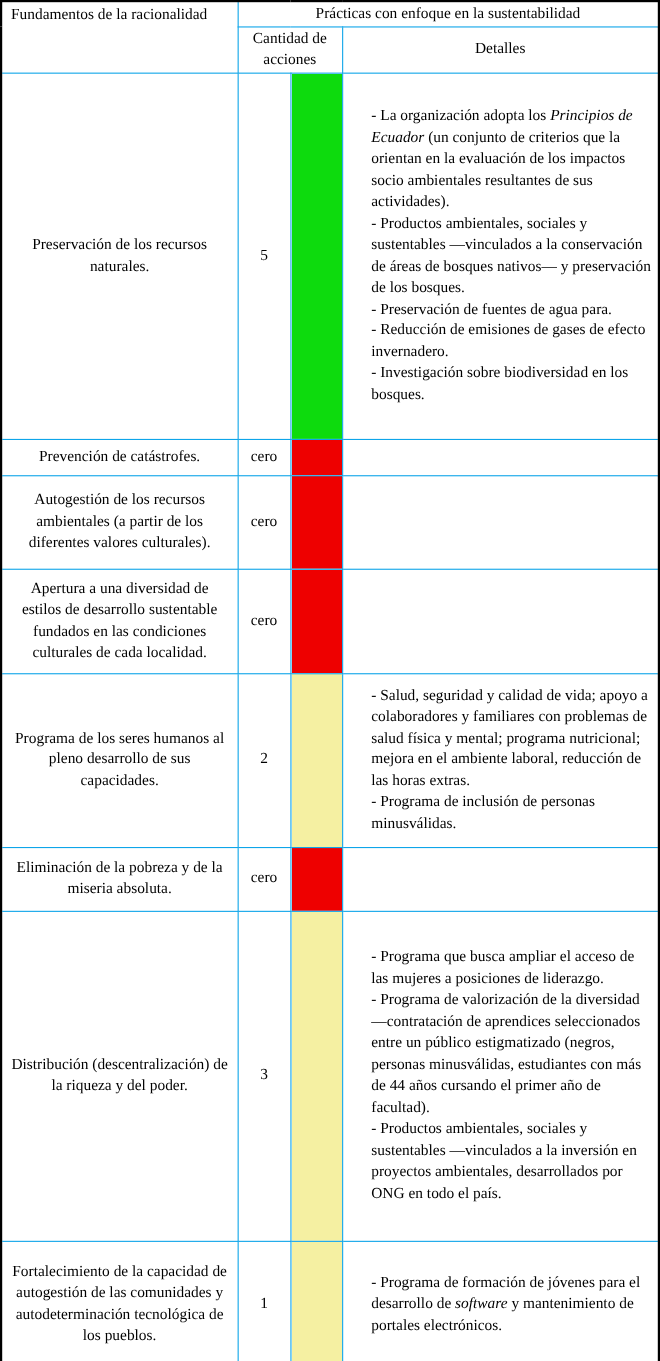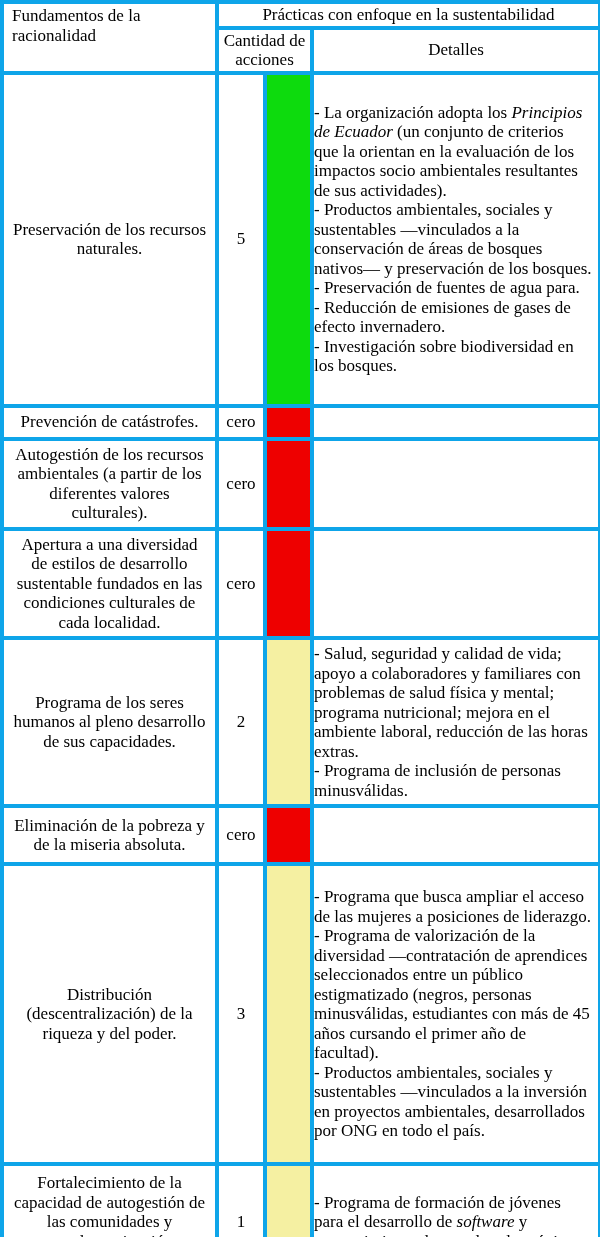--- a/index.html
+++ b/index.html
@@ -10,35 +10,35 @@
   }
   .table-wrap{width:600px;}
   table.sust-table{
     border-collapse:collapse;
     width:598px;
     table-layout:fixed;
     border:2px solid #000;
     margin:0;
   }
   th,td{
-    border:4px solid #0ea5e9;
+    border:1px solid #0ea5e9;
     font-weight:normal;
-    font-size:17px;
+    font-size:14px;
     line-height:19.5px;
     overflow:hidden;
     word-wrap:break-word;
   }
   
   .h-fund{vertical-align:top;text-align:left;padding:2px 8px;}
   .h-center{vertical-align:middle;text-align:center;padding:1px 2px;}
   
   td.fund{vertical-align:middle;text-align:center;padding:4px 8px;}
   td.count{vertical-align:middle;text-align:center;padding:2px;}
   td.band{padding:0;}
-  td.details{vertical-align:middle;text-align:left;padding:4px 6px 4px 0;}
+  td.details{vertical-align:middle;text-align:left;padding:4px 6px 4px 26px;}
   td.details p{margin:0;}
   
   tr.hr1{height:22px;}
   tr.hr2{height:34px;padding-left:32px;}
   tr.r0{height:333px;}
   tr.r1{height:33px;}
   tr.r2{height:85px;}
   tr.r3{height:95px;margin-top:22px;}
   tr.r4{height:158px;}
   tr.r5{height:58px;}
@@ -116,21 +116,21 @@
         <td class="band" style="background-color: rgb(238, 0, 0);"></td>
         <td class="details"></td>
       </tr>
 
       <tr class="r6">
         <td class="fund">Distribución (descentralización) de la riqueza y del poder.</td>
         <td class="count">3</td>
         <td class="band" style="background-color: rgb(245, 240, 162);"></td>
         <td class="details">
             <p><span>- Programa que busca ampliar el acceso de las mujeres a posiciones de liderazgo.</span></p>
-            <p><span>- Programa de valorización de la diversidad —contratación de aprendices seleccionados entre un público estigmatizado (negros, personas minusválidas, estudiantes con más de 45 años cursando el primer año de facultad).</span></p>
+            <p><span>- Programa de valorización de la diversidad —contratación de aprendices seleccionados entre un público estigmatizado (negros, personas minusválidas, estudiantes con más de 44 años cursando el primer año de facultad).</span></p>
             <p><span>- Productos ambientales, sociales y sustentables —vinculados a la inversión en proyectos ambientales, desarrollados por ONG en todo el país.</span></p>
           </td>
       </tr>
 
       <tr class="r7">
         <td class="fund">Fortalecimiento de la capacidad de autogestión de las comunidades y autodeterminación tecnológica de los pueblos.</td>
         <td class="count">1</td>
         <td class="band" style="background-color: rgb(245, 240, 162);"></td>
         <td class="details">
             <p><span>- Programa de formación de jóvenes para el desarrollo de </span><i>software</i><span> y mantenimiento de portales electrónicos.</span></p>

